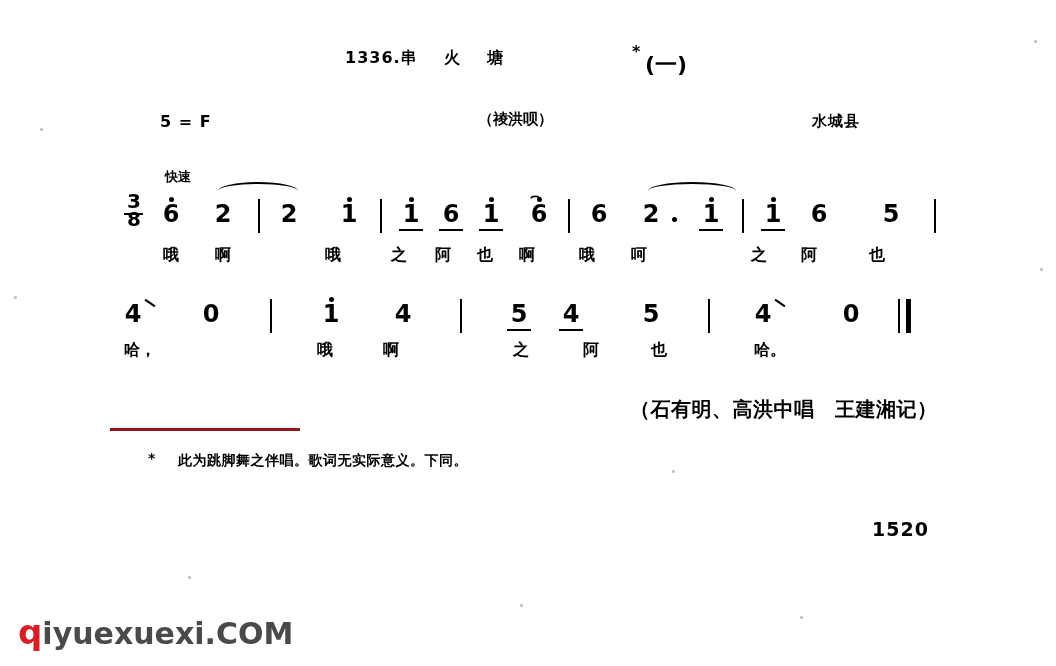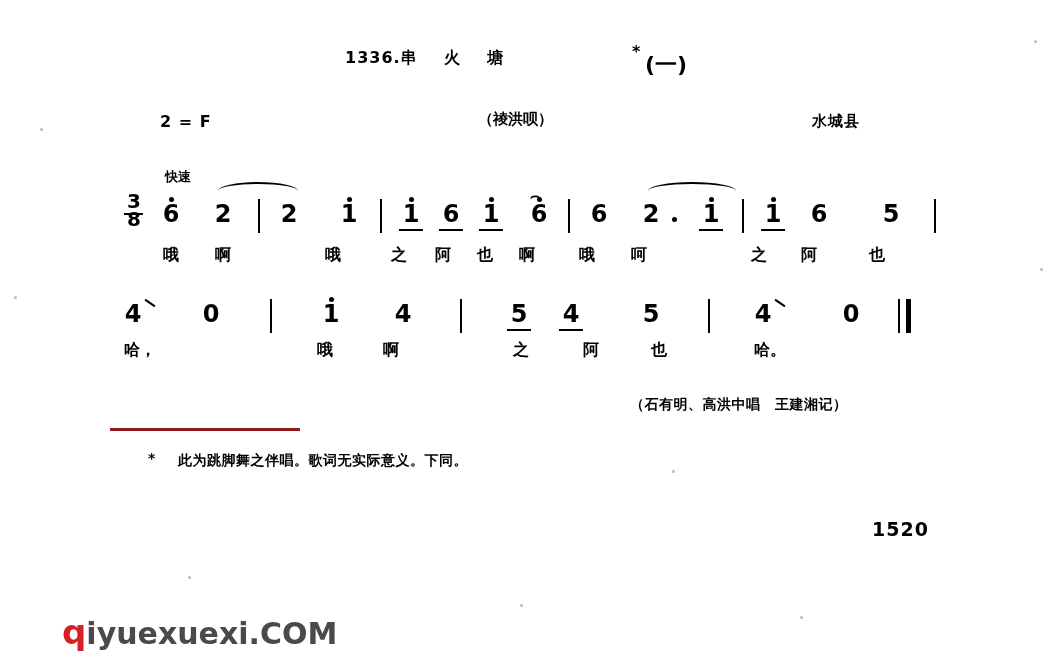--- a/index.html
+++ b/index.html
@@ -180,21 +180,21 @@
     width: 5px;
     height: 34px;
     background: #000;
   }
 
   
   .credits {
     position: absolute;
     left: 630px;
     top: 396px;
-    font-size: 14px;
+    font-size: 20px;
     font-weight: bold;
     letter-spacing: 0.5px;
   }
 
   
   .footnote-rule {
     position: absolute;
     left: 110px;
     top: 428px;
     width: 190px;
@@ -229,21 +229,20 @@
 
   
   .watermark {
     position: absolute;
     left: 18px;
     top: 612px;
     font-size: 30px;
     font-weight: bold;
     letter-spacing: 0px;
     color: #4a4a4a;
-    margin-left: 44px;
   }
   .watermark .q {
     color: #d81f26;
     font-size: 34px;
   }
 </style>
 </head>
 <body>
 
 <div class="speck" style="left:40px;top:128px;"></div>
@@ -252,21 +251,21 @@
 <div class="speck" style="left:1040px;top:268px;"></div>
 <div class="speck" style="left:14px;top:296px;"></div>
 <div class="speck" style="left:520px;top:604px;"></div>
 <div class="speck" style="left:800px;top:616px;"></div>
 <div class="speck" style="left:672px;top:470px;"></div>
 
 <div class="title"><span>1336</span><span>.</span><span>串    火    塘</span></div>
 <div class="title-sup">*</div>
 <div class="title-paren">(一)</div>
 
-<div class="key-sig">2 = F</div>
+<div class="key-sig">5 = F</div>
 <div class="subtitle">（祾洪呗）</div>
 <div class="region">水城县</div>
 
 <div class="tempo">快速</div>
 
 <div class="timesig">
   
 </div>
 <div class="timesig" style="top:192px;">
   <span class="num">3</span>

